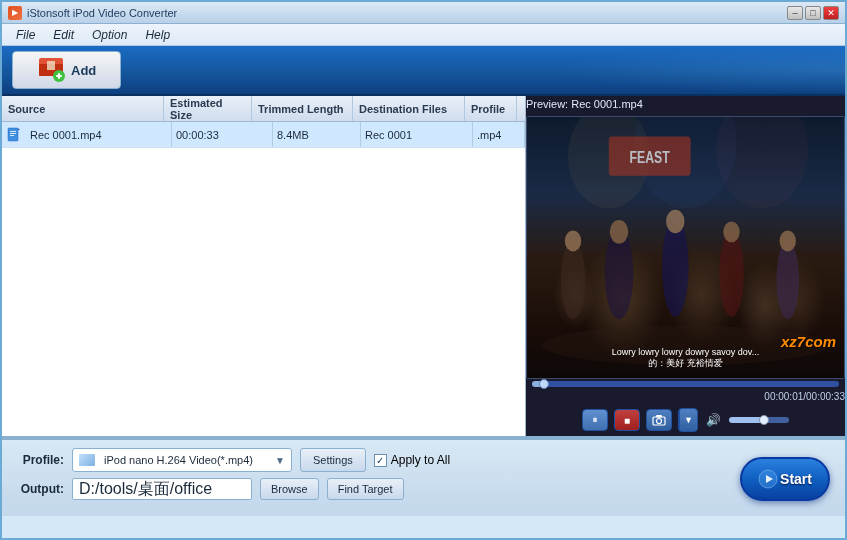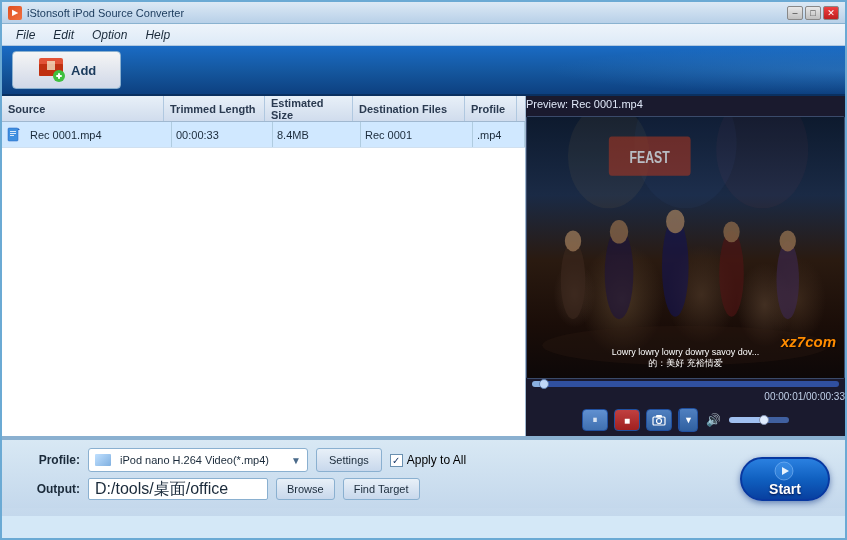--- a/index.html
+++ b/index.html
@@ -334,21 +334,20 @@
       border-top: 2px solid #8ab0d0;
       padding: 8px 12px;
       display: flex;
       flex-direction: column;
       gap: 6px;
     }
     .bottom-row {
       display: flex;
       align-items: center;
       gap: 8px;
-      margin-left: 16px;
     }
     .bottom-label {
       font-weight: bold;
       font-size: 12px;
       color: #1a2a3a;
       width: 50px;
       text-align: right;
     }
     #profile-select {
       background: white;
@@ -436,21 +435,20 @@
       width: 90px;
       height: 44px;
       display: flex;
       align-items: center;
       justify-content: center;
       cursor: pointer;
       position: absolute;
       right: 15px;
       bottom: 15px;
       box-shadow: 0 2px 6px rgba(0,40,120,0.5);
-      flex-direction: column;
     }
     #start-btn-text {
       color: white;
       font-size: 14px;
       font-weight: bold;
       text-shadow: 0 1px 2px rgba(0,0,40,0.8);
     }
 
     
     #bottom-area {
@@ -497,21 +495,21 @@
       text-shadow: 1px 1px 2px rgba(0,0,0,0.8);
       font-family: Arial;
     }
   </style>
 </head>
 <body>
 
 <div id="title-bar">
   <div id="title-left">
     <div id="title-icon">▶</div>
-    <span>iStonsoft iPod Source Converter</span>
+    <span>iStonsoft iPod Video Converter</span>
   </div>
   <div id="title-controls">
     <div class="title-btn">–</div>
     <div class="title-btn">□</div>
     <div class="title-btn close-btn">✕</div>
   </div>
 </div>
 
 <div id="menu-bar">
   <span class="menu-item">File</span>
@@ -535,22 +533,22 @@
     <span>Add</span>
   </div>
 </div>
 
 <div id="main-content">
 
   <div id="file-list-area">
 
     <div id="table-header">
       <div class="col-header col-source">Source</div>
+      <div class="col-header col-estimated">Estimated Size</div>
       <div class="col-header col-trimmed">Trimmed Length</div>
-      <div class="col-header col-estimated">Estimated Size</div>
       <div class="col-header col-destination">Destination Files</div>
       <div class="col-header col-profile">Profile</div>
     </div>
 
     <div id="table-body">
       <div class="table-row">
         <div class="row-icon">
           <svg width="16" height="16" viewBox="0 0 16 16">
             <rect x="2" y="1" width="10" height="13" rx="1" fill="#4090e0" stroke="#2060c0" stroke-width="0.5"></rect>
             <rect x="4" y="4" width="6" height="1" fill="white" opacity="0.8"></rect>

